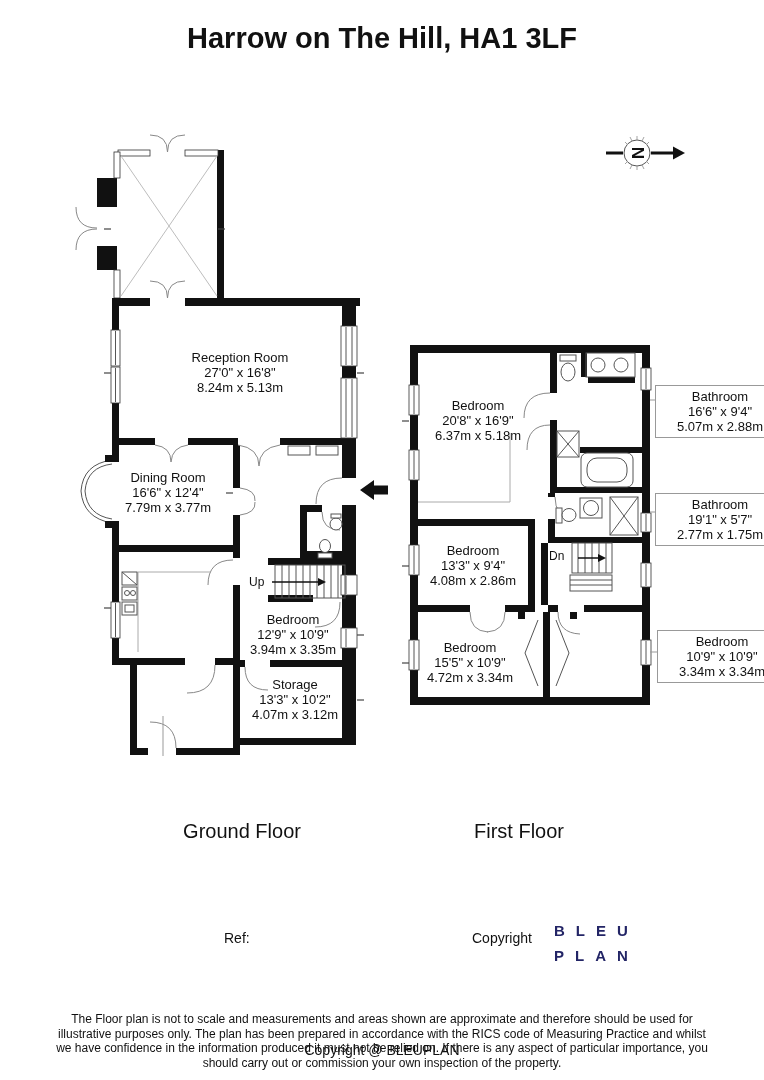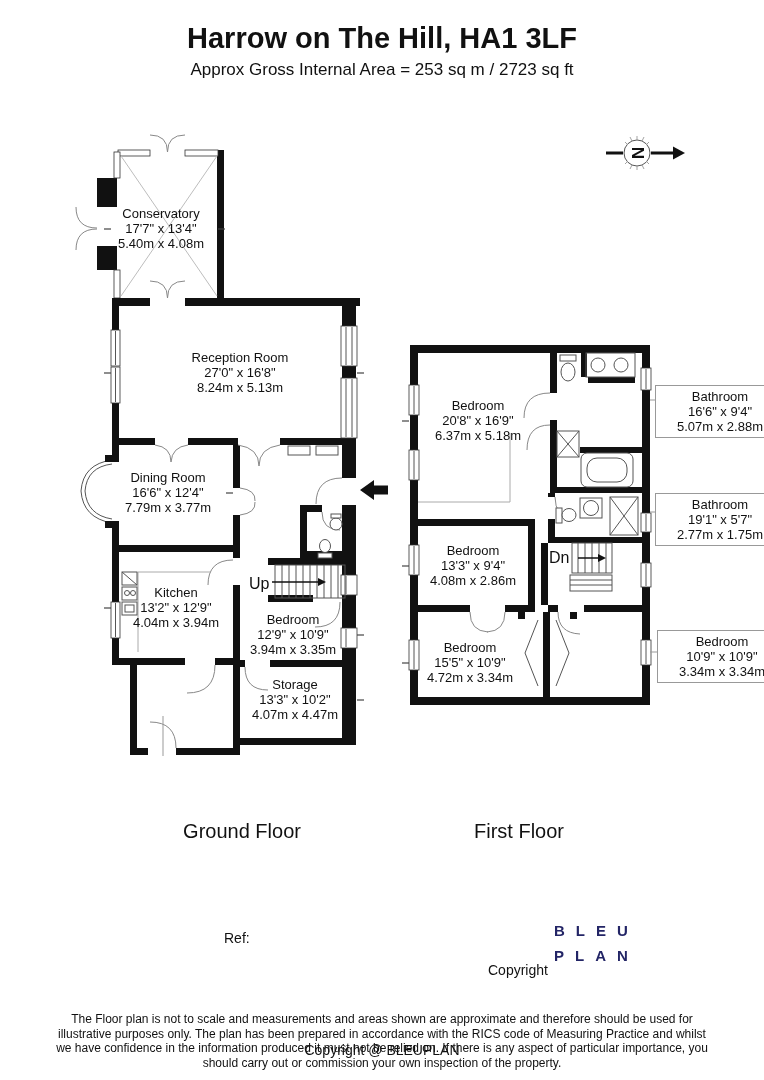--- a/index.html
+++ b/index.html
@@ -15,36 +15,35 @@
   .arc{fill:none;stroke:#888;stroke-width:1;}
   .fix{fill:#fff;stroke:#555;stroke-width:1;}
   .glass{fill:#fff;stroke:#333;stroke-width:0.8;}
   .cross{stroke:#bdbdbd;stroke-width:1;}
   .blk{fill:#111;}
   .room-label{position:absolute;transform:translateX(-50%);text-align:center;
               font-size:13px;line-height:15px;white-space:nowrap;}
   .callout{position:absolute;border:1px solid #999;background:#fff;text-align:center;
            font-size:13px;line-height:15px;padding:3px 21px;white-space:nowrap;}
   .floor-label{position:absolute;transform:translateX(-50%);font-size:20px;white-space:nowrap;}
-  .stair-label{position:absolute;font-size:16px;background:#fff;padding:0 1px;}
+  .stair-label{position:absolute;font-size:12px;background:#fff;padding:0 1px;}
   .ref{position:absolute;left:224px;top:930px;font-size:14px;}
-  .copyright{position:absolute;left:488px;top:930px;font-size:14px;margin-top:32px;}
+  .copyright{position:absolute;left:472px;top:930px;font-size:14px;}
   .logo{position:absolute;left:554px;top:918px;color:#232566;font-weight:bold;
         font-size:15px;line-height:25px;letter-spacing:11px;white-space:nowrap;}
   .disclaimer{position:absolute;left:52px;top:982px;width:660px;text-align:center;
               font-size:12px;line-height:14.5px;margin-top:30px;}
   .copyline{position:absolute;top:1042px;left:0;width:100%;text-align:center;font-size:14px;}
 </style>
 </head>
 <body>
 
 <div class="page">
 
   <div class="title">Harrow on The Hill, HA1 3LF</div>
-  <div class="subtitle">Approx Gross Internal Area = 253 sq m / 2723 sq ft</div>
 
   <svg class="plan" width="764" height="1080" viewBox="0 0 764 1080">
 
     <g>
       <line x1="606" y1="153" x2="623" y2="153" stroke="#111" stroke-width="3"></line>
       <circle cx="637" cy="153" r="13" fill="#fff" stroke="#555" stroke-width="1"></circle>
       <g stroke="#999" stroke-width="0.9">
         <line x1="637" y1="136" x2="637" y2="140"></line>
           <line x1="637" y1="166" x2="637" y2="170"></line>
         <line x1="625" y1="142" x2="628" y2="145"></line>
@@ -321,49 +320,39 @@
       </g>
 
       <g stroke="#999" stroke-width="1">
         <line x1="650" y1="400" x2="657" y2="400"></line>
         <line x1="650" y1="512" x2="657" y2="512"></line>
         <line x1="650" y1="652" x2="659" y2="652"></line>
       </g>
     </g>
   </svg>
 
-  <div class="room-label" style="left:161px;top:206px">
-    <div>Conservatory</div>
-    <div>17'7" x 13'4"</div>
-    <div>5.40m x 4.08m</div>
-  </div>
   <div class="room-label" style="left:240px;top:350px">
     <div>Reception Room</div>
     <div>27'0" x 16'8"</div>
     <div>8.24m x 5.13m</div>
   </div>
   <div class="room-label" style="left:168px;top:470px">
     <div>Dining Room</div>
     <div>16'6" x 12'4"</div>
     <div>7.79m x 3.77m</div>
   </div>
-  <div class="room-label" style="left:176px;top:585px">
-    <div>Kitchen</div>
-    <div>13'2" x 12'9"</div>
-    <div>4.04m x 3.94m</div>
-  </div>
   <div class="room-label" style="left:293px;top:612px">
     <div>Bedroom</div>
     <div>12'9" x 10'9"</div>
     <div>3.94m x 3.35m</div>
   </div>
   <div class="room-label" style="left:295px;top:677px">
     <div>Storage</div>
     <div>13'3" x 10'2"</div>
-    <div>4.07m x 4.47m</div>
+    <div>4.07m x 3.12m</div>
   </div>
   <div class="stair-label" style="left:248px;top:575px">Up</div>
 
   <div class="room-label" style="left:478px;top:398px">
     <div>Bedroom</div>
     <div>20'8" x 16'9"</div>
     <div>6.37m x 5.18m</div>
   </div>
   <div class="room-label" style="left:473px;top:543px">
     <div>Bedroom</div>

